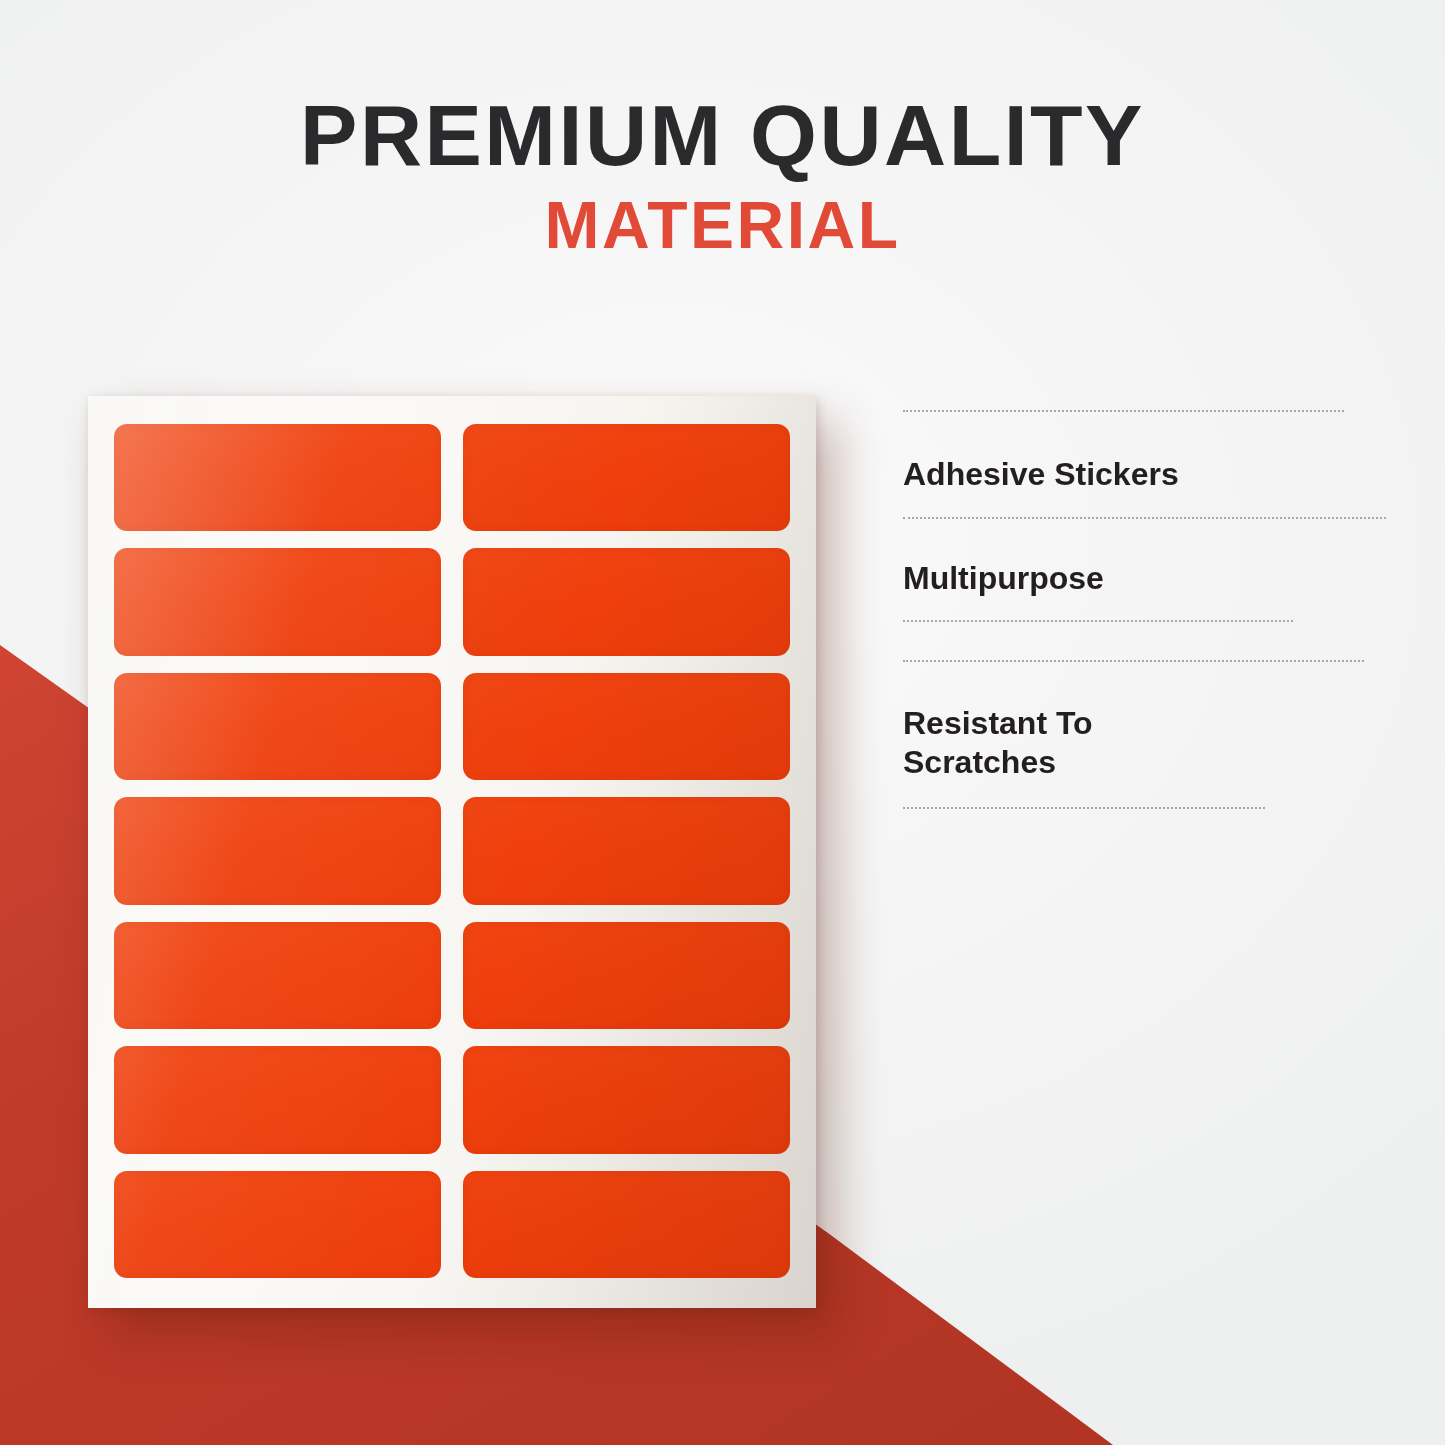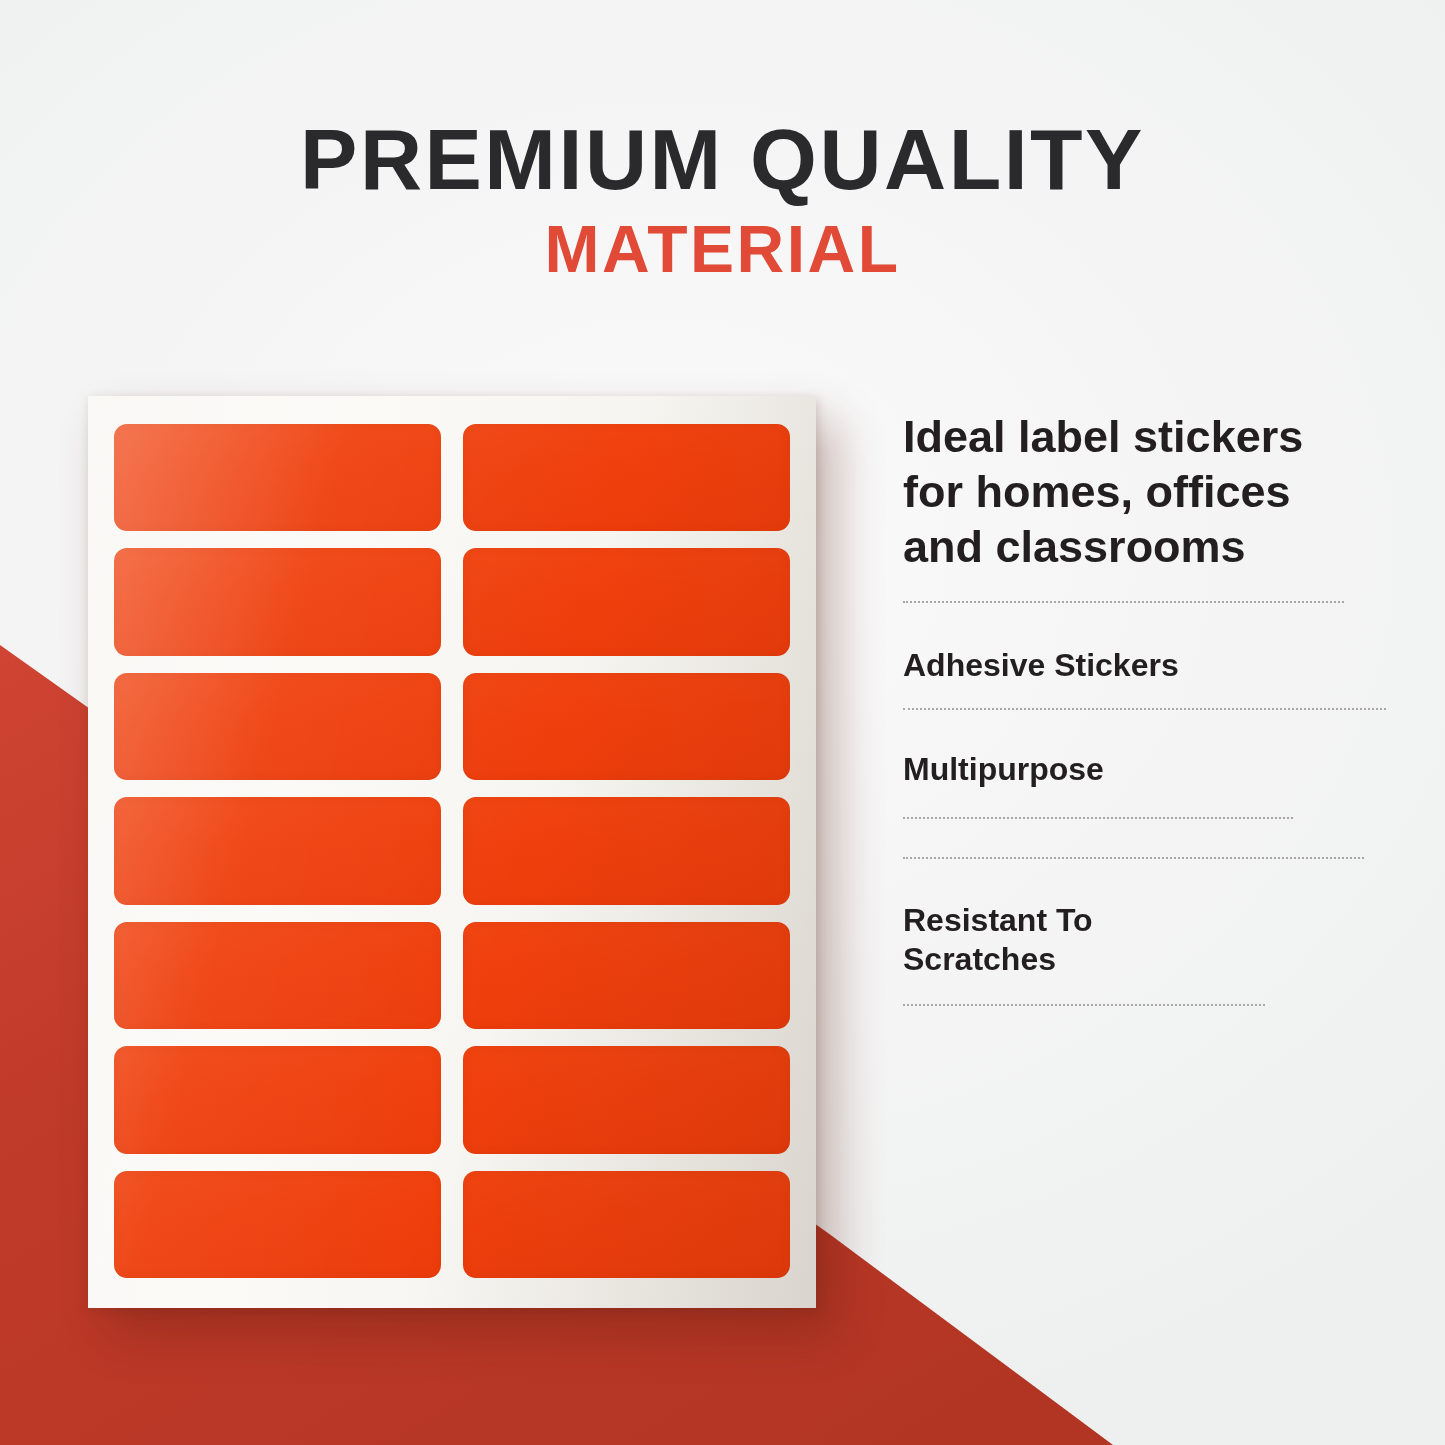--- a/index.html
+++ b/index.html
@@ -33,21 +33,20 @@
     pointer-events: none;
   }
 
   
   .heading-block {
     position: absolute;
     left: 0;
     top: 92px;
     width: 1445px;
     text-align: center;
-    margin-top: 24px;
   }
   .title-main {
     font-family: "Liberation Sans", sans-serif;
     font-size: 86px;
     font-weight: bold;
     letter-spacing: 2.5px;
     color: #2a2a2d;
     line-height: 1.0;
     margin: 0;
     white-space: nowrap;
@@ -131,21 +130,21 @@
     opacity: 0.85;
   }
 
   .f0 .feature-text { font-size: 45px; }
   .f0 { margin-bottom: 26px; }
   .d0 { width: 441px; margin-bottom: 43px; }
 
   .f1 { margin-bottom: 23px; }
   .d1 { width: 483px; margin-bottom: 40px; }
 
-  .f2 { margin-bottom: 28px; }
+  .f2 { margin-bottom: 22px; }
   .d2 { width: 390px; margin-bottom: 38px; }
 
   .f3 { margin-bottom: 24px; }
   .d3 { width: 461px; margin-bottom: 42px; }
 
   .f4 { margin-bottom: 25px; }
   .d4 { width: 362px; }
 </style>
 </head>
 <body>
@@ -183,25 +182,20 @@
       <div class="sticker"></div>
       <div class="sticker"></div>
       <div class="sticker"></div>
       <div class="sticker"></div>
     </div>
     <div class="sheet-sheen"></div>
   </div>
 
   <div class="features">
 
-    <div class="feature f0">
-      <p class="feature-text">Ideal label stickers
-for homes, offices
-and classrooms</p>
-    </div>
     <div class="divider d0"></div>
 
     <div class="feature f1">
       <p class="feature-text">Adhesive Stickers</p>
     </div>
     <div class="divider d1"></div>
 
     <div class="feature f2">
       <p class="feature-text">Multipurpose</p>
     </div>

